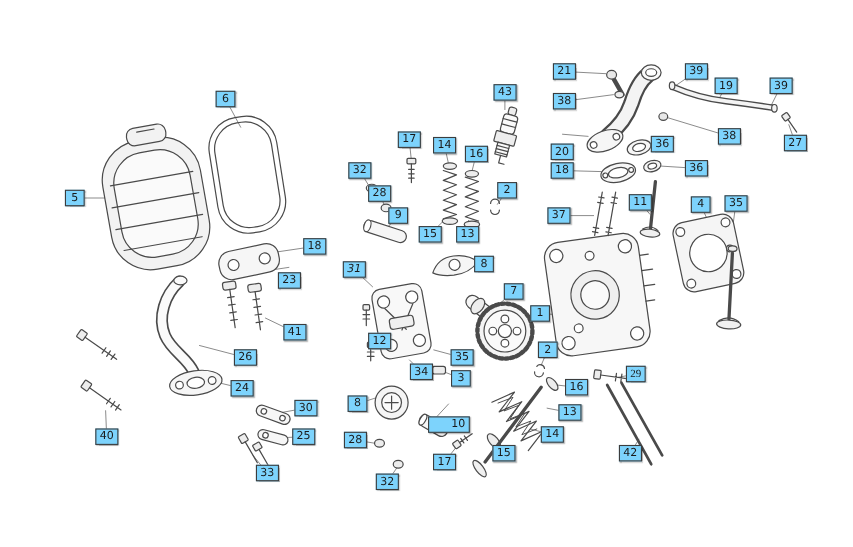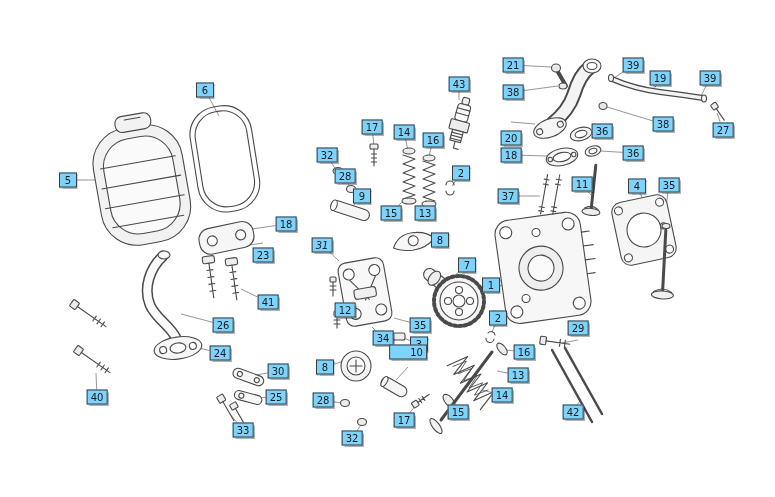--- a/index.html
+++ b/index.html
@@ -399,30 +399,30 @@
       <div class="callout" style="left: 425px; top: 213px; border-color: rgb(60, 60, 60);">13</div>
       <div class="callout" style="left: 440px; top: 240px; border-color: rgb(60, 60, 60);">8</div>
       <div class="callout" style="left: 322px; top: 245px; border-color: rgb(60, 60, 60); font-style: italic;">31</div>
       <div class="callout" style="left: 467px; top: 265px; border-color: rgb(60, 60, 60);">7</div>
       <div class="callout" style="left: 491px; top: 285px; border-color: rgb(60, 60, 60);">1</div>
       <div class="callout" style="left: 345px; top: 310px; border-color: rgb(60, 60, 60);">12</div>
       <div class="callout" style="left: 420px; top: 325px; border-color: rgb(60, 60, 60);">35</div>
       <div class="callout" style="left: 383px; top: 338px; border-color: rgb(60, 60, 60);">34</div>
       <div class="callout" style="left: 419px; top: 344px; border-color: rgb(60, 60, 60);">3</div>
       <div class="callout" style="left: 325px; top: 367px; border-color: rgb(60, 60, 60);">8</div>
-      <div class="callout" style="left: 408px; top: 352px; border-color: rgb(60, 60, 60); padding-left: 20px;">10</div>
+      <div class="callout" style="left: 408px; top: 386px; border-color: rgb(60, 60, 60); padding-left: 20px;">10</div>
       <div class="callout" style="left: 323px; top: 400px; border-color: rgb(60, 60, 60);">28</div>
       <div class="callout" style="left: 404px; top: 420px; border-color: rgb(60, 60, 60);">17</div>
       <div class="callout" style="left: 352px; top: 438px; border-color: rgb(60, 60, 60);">32</div>
       <div class="callout" style="left: 458px; top: 412px; border-color: rgb(60, 60, 60);">15</div>
       <div class="callout" style="left: 502px; top: 395px; border-color: rgb(60, 60, 60);">14</div>
       <div class="callout" style="left: 518px; top: 375px; border-color: rgb(60, 60, 60);">13</div>
       <div class="callout" style="left: 524px; top: 352px; border-color: rgb(60, 60, 60);">16</div>
       <div class="callout" style="left: 498px; top: 318px; border-color: rgb(60, 60, 60);">2</div>
-      <div class="callout" style="left: 578px; top: 328px; border-color: rgb(60, 60, 60);">29</div>
+      <div class="callout" style="left: 578px; top: 340px; border-color: rgb(60, 60, 60); font-family: Liberation Serif, serif;">29</div>
       <div class="callout" style="left: 573px; top: 412px; border-color: rgb(60, 60, 60);">42</div>
       <div class="callout" style="left: 513px; top: 65px; border-color: rgb(60, 60, 60);">21</div>
       <div class="callout" style="left: 513px; top: 92px; border-color: rgb(60, 60, 60);">38</div>
       <div class="callout" style="left: 633px; top: 65px; border-color: rgb(60, 60, 60);">39</div>
       <div class="callout" style="left: 660px; top: 78px; border-color: rgb(60, 60, 60);">19</div>
       <div class="callout" style="left: 710px; top: 78px; border-color: rgb(60, 60, 60);">39</div>
       <div class="callout" style="left: 511px; top: 122px; border-color: rgb(60, 60, 60); margin-top: 16px;">20</div>
       <div class="callout" style="left: 602px; top: 131px; border-color: rgb(60, 60, 60);">36</div>
       <div class="callout" style="left: 663px; top: 124px; border-color: rgb(60, 60, 60);">38</div>
       <div class="callout" style="left: 723px; top: 130px; border-color: rgb(60, 60, 60);">27</div>

